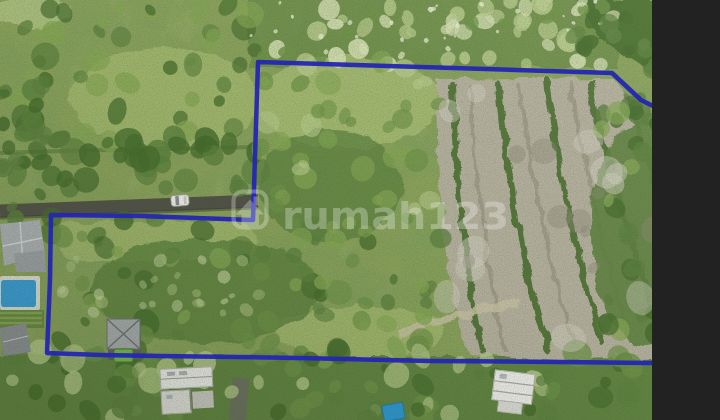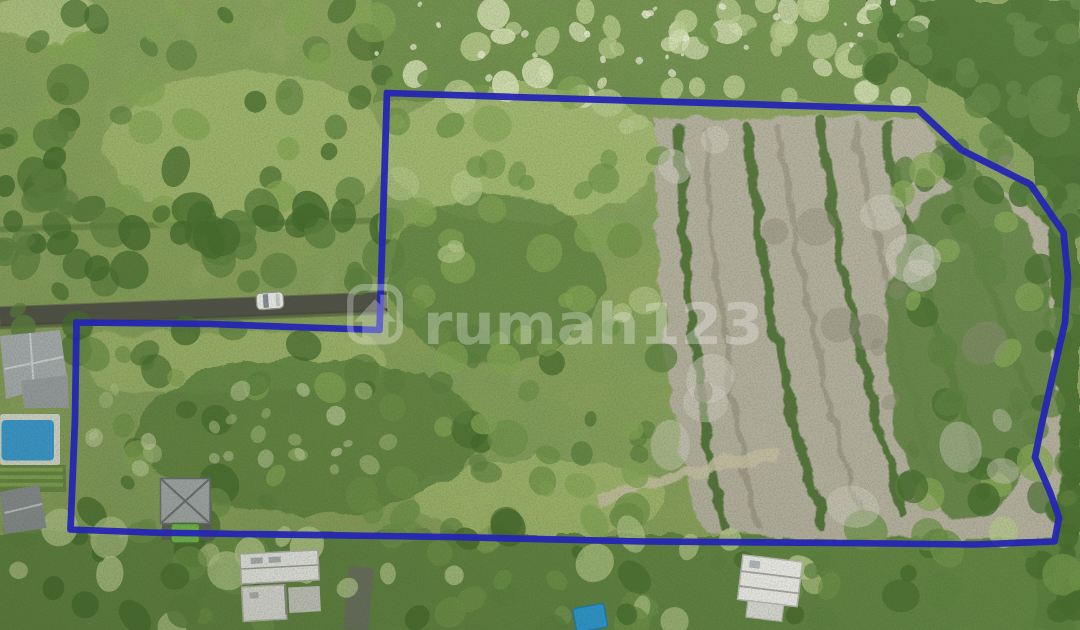--- a/index.html
+++ b/index.html
@@ -1,16 +1,16 @@
 <!DOCTYPE html>
 <html><head>
 <meta charset="utf-8">
 <style>
   html,body{margin:0;padding:0;background:#222;}
-  .stage{position:relative;width:720px;height:420px;overflow:hidden;background:#8CA45D;}
+  .stage{position:relative;width:652px;height:420px;overflow:hidden;background:#8CA45D;}
   .stage svg{display:block;}
   text{font-family:"DejaVu Sans","Liberation Sans",sans-serif;}
 </style>
 </head>
 <body>
 
 <div class="stage">
 <svg width="720" height="420" viewBox="0 0 720 420" xmlns="http://www.w3.org/2000/svg">
   <defs>
     <filter id="roughen" x="-10%" y="-10%" width="120%" height="120%">

